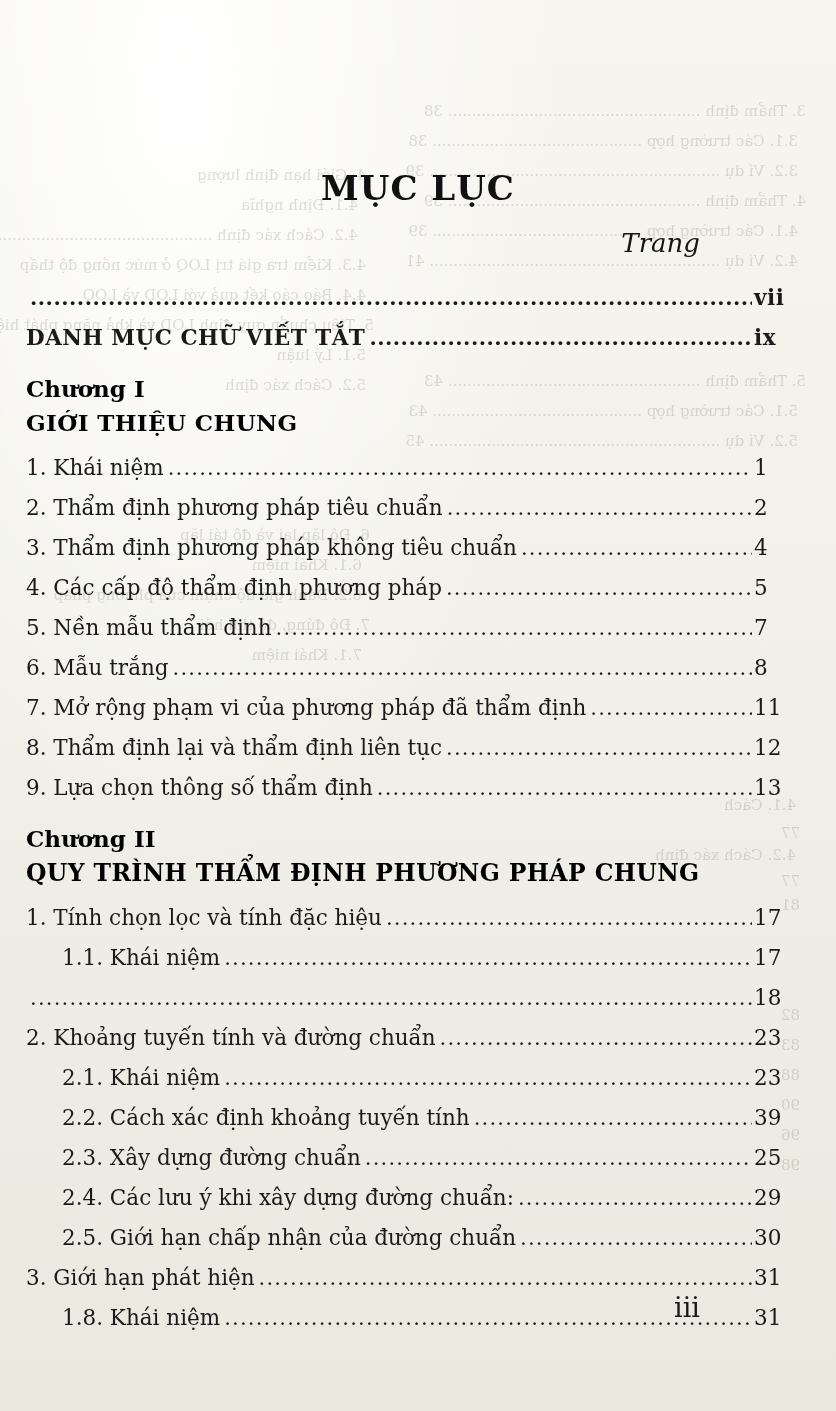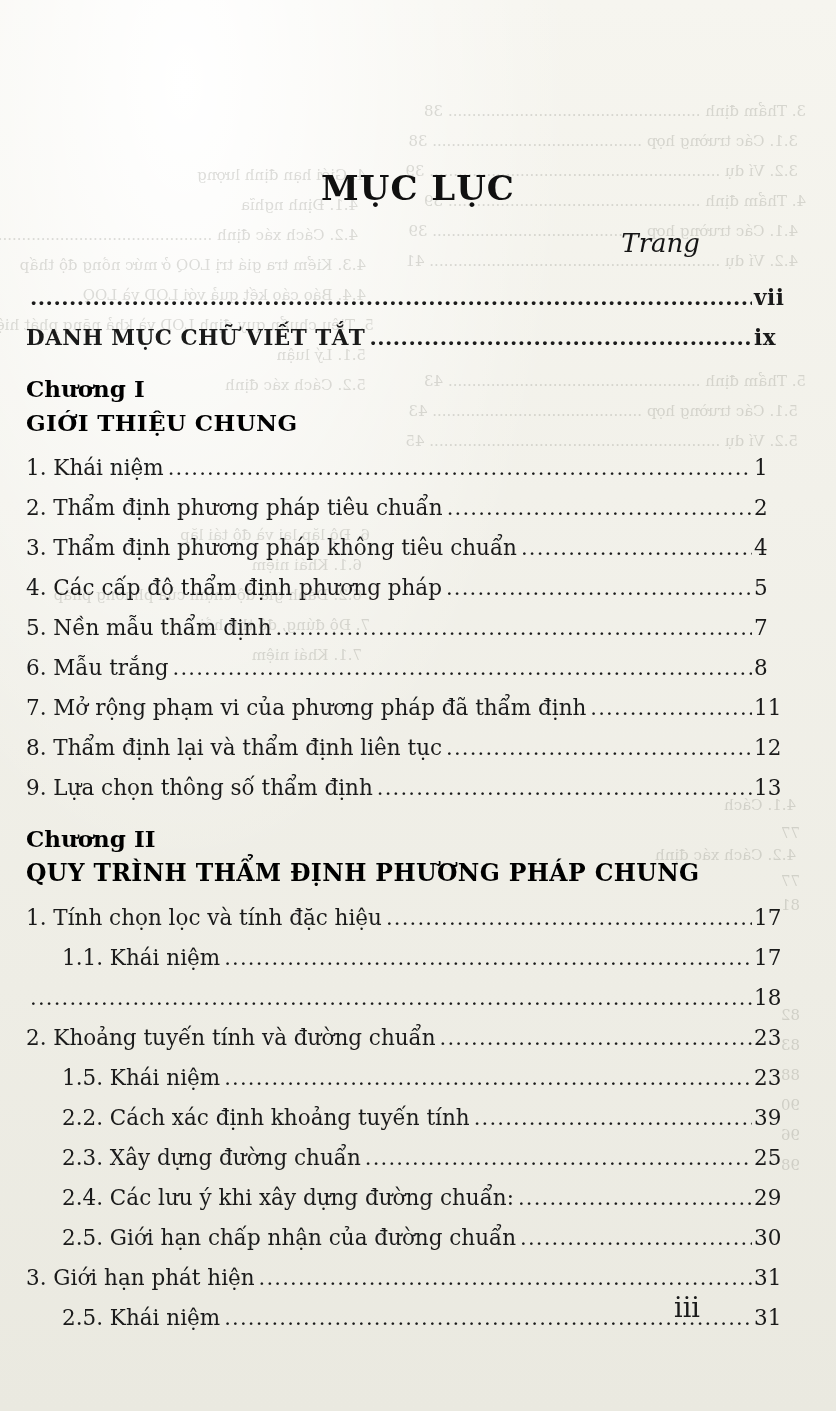--- a/index.html
+++ b/index.html
@@ -267,21 +267,21 @@
       <div class="row indent">
         <span class="dots">........................................................................................................................</span>
         <span class="pg">18</span>
       </div>
       <div class="row">
         <span class="label">2. Khoảng tuyến tính và đường chuẩn</span>
         <span class="dots">........................................................................................................................</span>
         <span class="pg">23</span>
       </div>
       <div class="row indent">
-        <span class="label">1.5. Khái niệm</span>
+        <span class="label">2.1. Khái niệm</span>
         <span class="dots">........................................................................................................................</span>
         <span class="pg">23</span>
       </div>
       <div class="row indent">
         <span class="label">2.2. Cách xác định khoảng tuyến tính</span>
         <span class="dots">........................................................................................................................</span>
         <span class="pg">39</span>
       </div>
       <div class="row indent">
         <span class="label">2.3. Xây dựng đường chuẩn</span>
@@ -297,20 +297,20 @@
         <span class="label">2.5. Giới hạn chấp nhận của đường chuẩn</span>
         <span class="dots">........................................................................................................................</span>
         <span class="pg">30</span>
       </div>
       <div class="row">
         <span class="label">3. Giới hạn phát hiện</span>
         <span class="dots">........................................................................................................................</span>
         <span class="pg">31</span>
       </div>
       <div class="row indent">
-        <span class="label">2.5. Khái niệm</span>
+        <span class="label">1.8. Khái niệm</span>
         <span class="dots">........................................................................................................................</span>
         <span class="pg">31</span>
       </div>
     </div>
 
   <div class="folio">iii</div>
 </div>
 
 </body></html>

